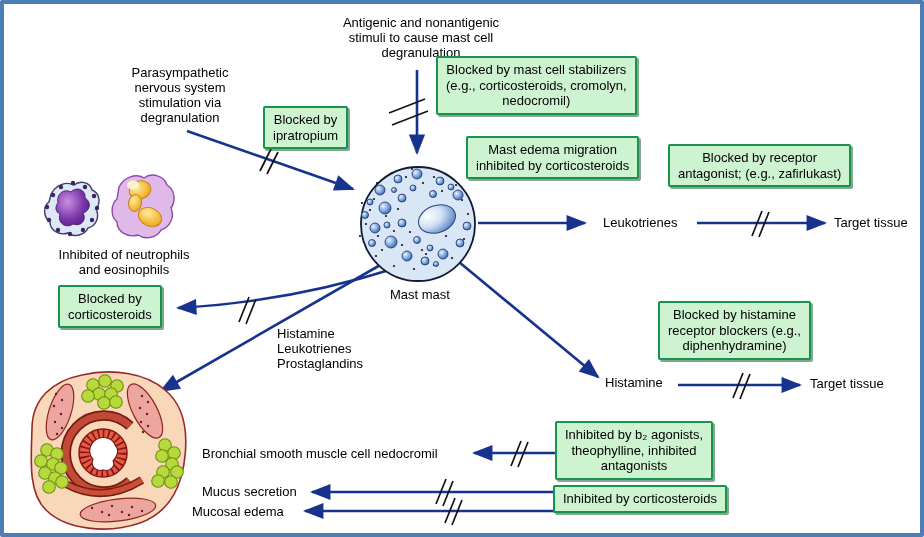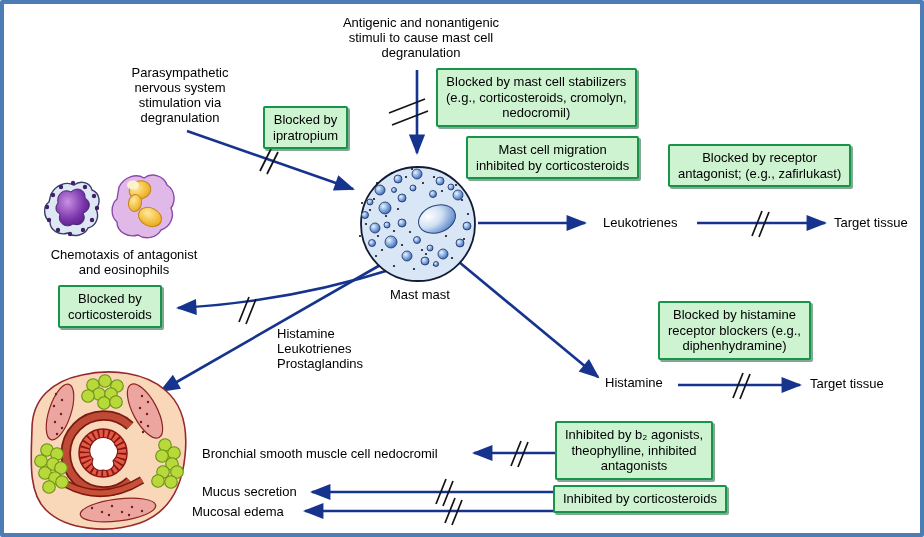--- a/index.html
+++ b/index.html
@@ -249,40 +249,40 @@
     </g>
   </svg>
 
   <div class="lbl c" style="left:322px;top:11px;width:190px">Antigenic and nonantigenic
 stimuli to cause mast cell
 degranulation</div>
   <div class="lbl c" style="left:106px;top:61px;width:140px">Parasympathetic
 nervous system
 stimulation via
 degranulation</div>
-  <div class="lbl c" style="left:22px;top:243px;width:196px">Chemotaxis of antagonist
+  <div class="lbl c" style="left:22px;top:243px;width:196px">Inhibited of neutrophils
 and eosinophils</div>
   <div class="lbl" style="left:386px;top:283px">Mast mast</div>
   <div class="lbl" style="left:273px;top:322px">Histamine
 Leukotrienes
 Prostaglandins</div>
   <div class="lbl" style="left:599px;top:211px">Leukotrienes</div>
   <div class="lbl" style="left:830px;top:211px">Target tissue</div>
   <div class="lbl" style="left:601px;top:371px">Histamine</div>
   <div class="lbl" style="left:806px;top:372px">Target tissue</div>
   <div class="lbl" style="left:198px;top:442px">Bronchial smooth muscle cell nedocromil</div>
   <div class="lbl" style="left:198px;top:480px">Mucus secretion</div>
   <div class="lbl" style="left:188px;top:500px">Mucosal edema</div>
 
-  <div class="gbox" style="left:432px;top:64px">Blocked by mast cell stabilizers
+  <div class="gbox" style="left:432px;top:52px">Blocked by mast cell stabilizers
 (e.g., corticosteroids, cromolyn,
 nedocromil)</div>
   <div class="gbox" style="left:259px;top:102px">Blocked by
 ipratropium</div>
-  <div class="gbox" style="left:462px;top:132px">Mast cell migration
+  <div class="gbox" style="left:462px;top:132px">Mast edema migration
 inhibited by corticosteroids</div>
   <div class="gbox" style="left:664px;top:140px">Blocked by receptor
 antagonist; (e.g., zafirlukast)</div>
   <div class="gbox" style="left:54px;top:281px">Blocked by
 corticosteroids</div>
   <div class="gbox" style="left:654px;top:297px">Blocked by histamine
 receptor blockers (e.g.,
 diphenhydramine)</div>
   <div class="gbox" style="left:551px;top:417px">Inhibited by b₂ agonists,
 theophylline, inhibited

